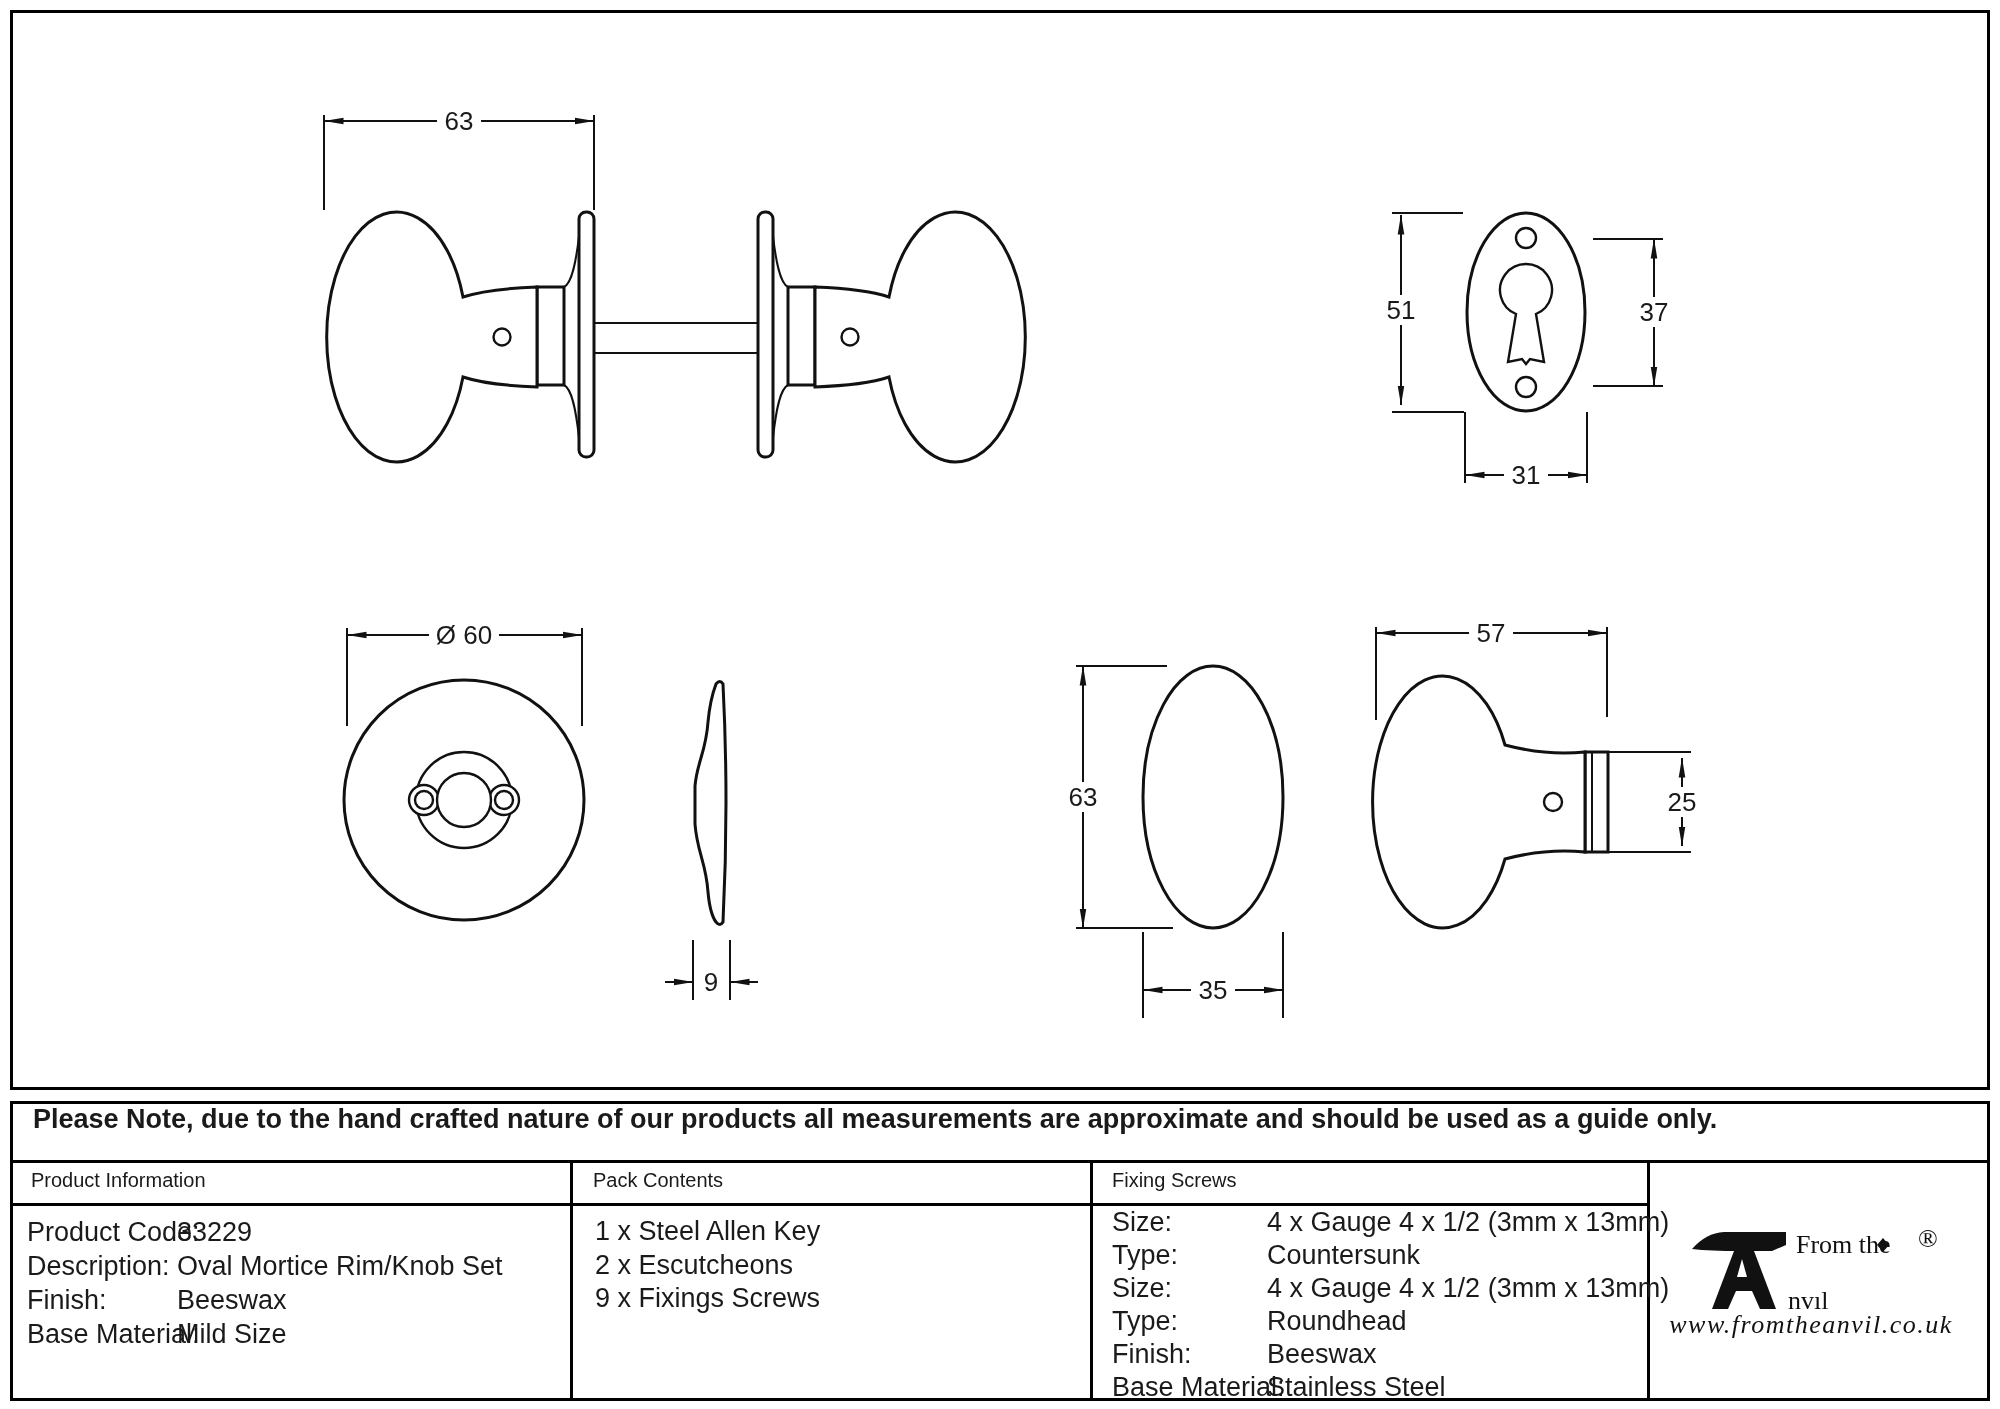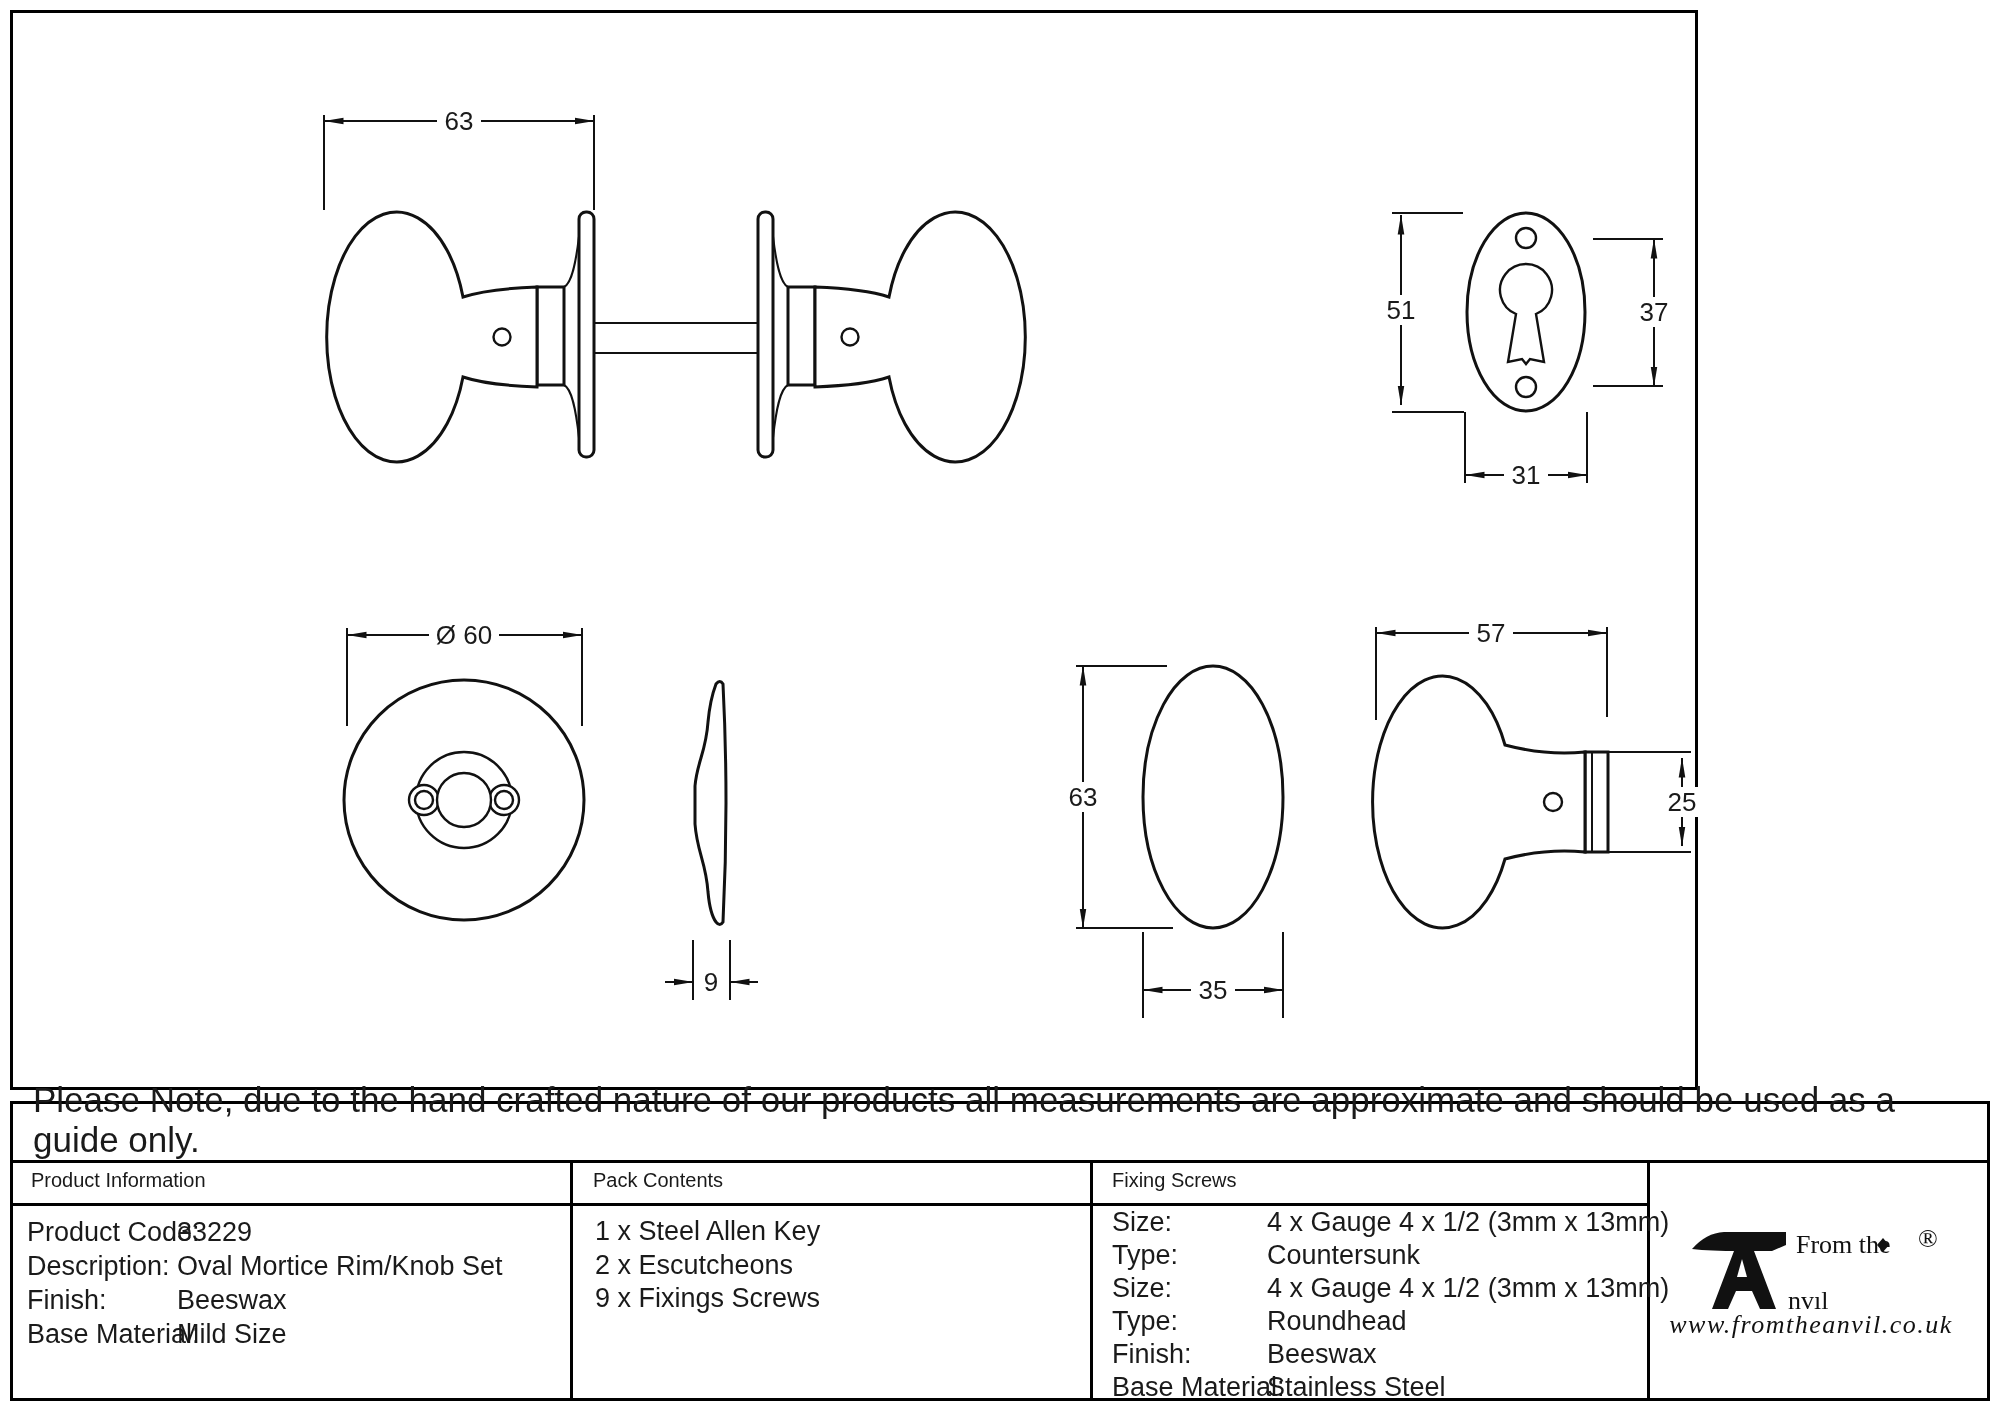--- a/index.html
+++ b/index.html
@@ -1,20 +1,20 @@
 <!DOCTYPE html>
 <html><head>
 <meta charset="utf-8">
 <style>
   html,body{margin:0;padding:0;background:#fff;}
   body{width:2000px;height:1409px;position:relative;font-family:"Liberation Sans",sans-serif;color:#1a1a1a;}
   .abs{position:absolute;box-sizing:border-box;}
   .frame{border:3px solid #000;background:#fff;}
-  #drawing-area{left:10px;top:10px;width:1688px;height:1080px;}
-  #note-bar{left:10px;top:1101px;width:1980px;height:59px;border-bottom:none;display:flex;align-items:flex-end;padding-left:20px;font-size:35px;}
+  #drawing-area{left:10px;top:10px;width:1980px;height:1080px;}
+  #note-bar{left:10px;top:1101px;width:1980px;height:59px;border-bottom:none;display:flex;align-items:flex-start;padding-left:20px;font-size:27px;font-weight:bold;}
   #spec-table{left:10px;top:1160px;width:1980px;height:241px;position:absolute;}
   .vsep{position:absolute;top:0;bottom:0;width:3px;background:#000;}
   .hdr-underline{position:absolute;left:0;top:40px;width:1637px;height:3px;background:#000;}
   .hdr{position:absolute;top:6px;font-size:20px;}
   .rows{position:absolute;font-size:27px;white-space:nowrap;}
   .rows .lbl{display:inline-block;}
   svg{position:absolute;overflow:visible;}
   svg text{font-family:"Liberation Sans",sans-serif;font-size:26px;fill:#1a1a1a;}
   .ln{stroke:#111;stroke-width:2;fill:none;}
   .shape{stroke:#111;stroke-width:3;fill:#fff;}

